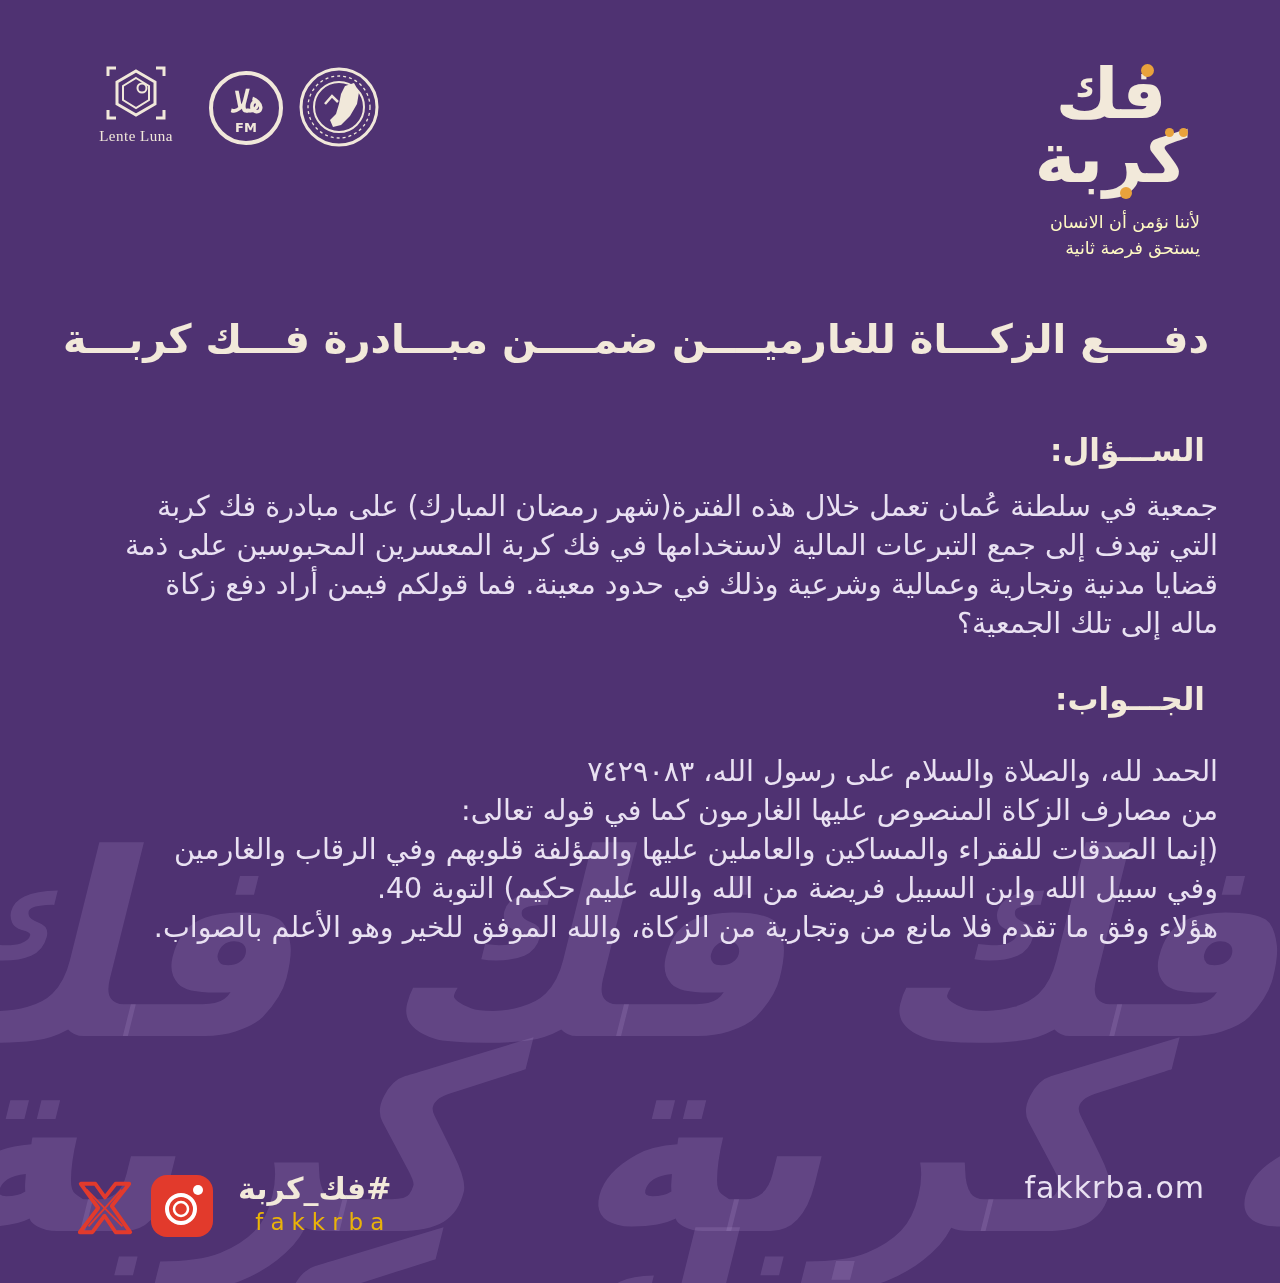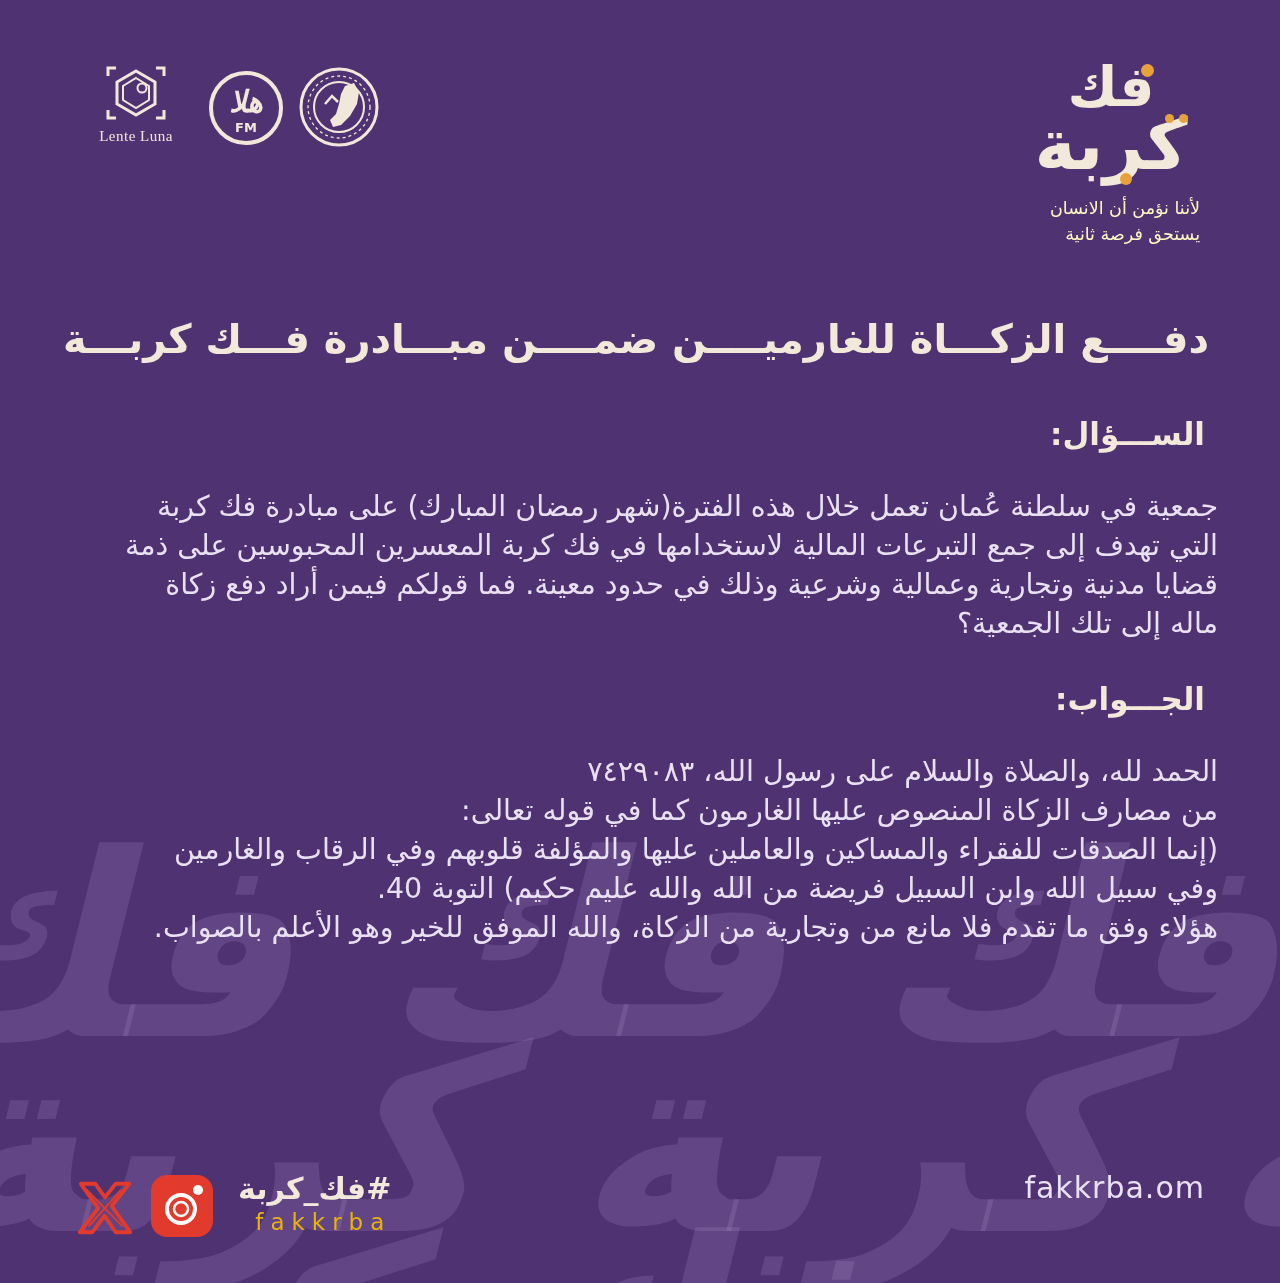--- a/index.html
+++ b/index.html
@@ -32,21 +32,21 @@
   .lente .lente-name{
     font-family:"Liberation Serif","DejaVu Serif",serif;
     font-size:15px;color:#f1e8da;margin-top:2px;letter-spacing:0.5px;
   }
   .halafm{width:76px;height:76px;margin-top:6px;}
   .seal{width:82px;height:82px;margin-top:2px;}
 
   
   .brand{position:absolute;right:74px;top:62px;width:190px;text-align:right;direction:rtl;}
   .brand .wordmark{position:relative;color:#f2e9da;font-weight:bold;line-height:0.92;text-align:center;}
-  .brand .wm-line1{font-size:55px;letter-spacing:2px;}
+  .brand .wm-line1{font-size:70px;letter-spacing:2px;}
   .brand .wm-line2{font-size:70px;}
   .brand .dot{position:absolute;background:#e8a23c;border-radius:50%;}
   .brand .dot-fa{width:13px;height:13px;top:2px;right:52px;}
   .brand .dot-ba{width:12px;height:12px;bottom:-8px;right:74px;}
   .brand .dot-ta1{width:9px;height:9px;bottom:54px;right:18px;}
   .brand .dot-ta2{width:9px;height:9px;bottom:54px;right:32px;}
   .brand .tagline{
     margin-top:18px;color:#fef9c3;font-size:17.5px;line-height:1.5;
     text-align:right;padding-right:6px;
   }
@@ -56,21 +56,21 @@
     position:absolute;left:52px;right:60px;top:316px;
     direction:rtl;text-align:center;
     color:#f2e9da;font-weight:bold;font-size:40px;white-space:nowrap;
   }
 
   
   .sec-heading{
     position:absolute;right:75px;direction:rtl;
     color:#f2e9da;font-weight:bold;font-size:31px;
   }
-  .q-heading{top:416px;}
+  .q-heading{top:432px;}
   .a-heading{top:681px;}
 
   .para{
     position:absolute;left:58px;right:62px;direction:rtl;text-align:right;
     color:#e9e1f2;font-size:28.5px;line-height:39px;font-weight:500;
   }
   .q-text{top:487px;}
   .a-text{top:752px;}
 
   .signature{

